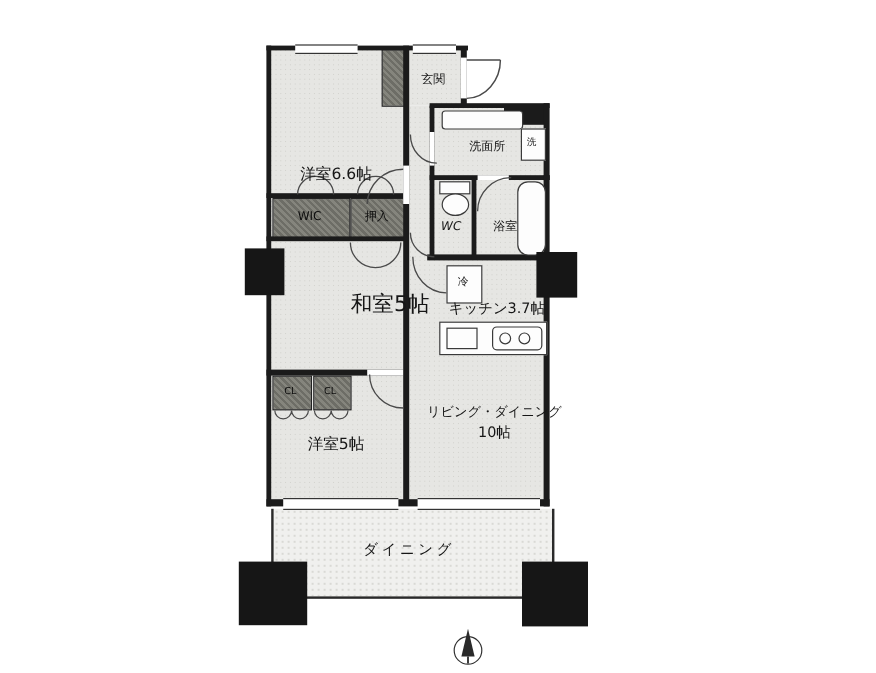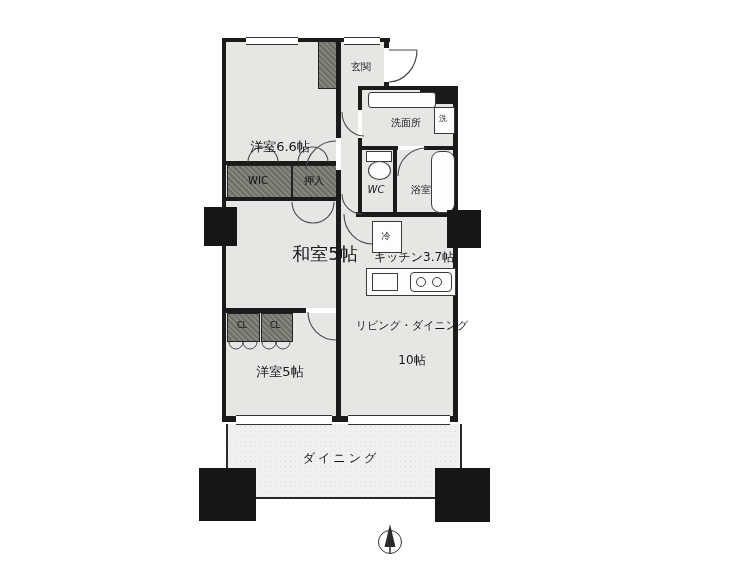--- a/index.html
+++ b/index.html
@@ -112,21 +112,21 @@
   <div class="lbl" style="left:361px;top:67px;font-size:10px;">玄関</div>
   <div class="lbl" style="left:406px;top:123px;font-size:10px;">洗面所</div>
   <div class="lbl" style="left:443px;top:119px;font-size:8px;">洗</div>
   <div class="lbl lbl-dark" style="left:258px;top:181px;font-size:10px;">WIC</div>
   <div class="lbl lbl-dark" style="left:314px;top:181px;font-size:10px;">押入</div>
   <div class="lbl" style="left:376px;top:190px;font-size:10px;font-style:italic;text-align:right;">WC</div>
   <div class="lbl" style="left:421px;top:190px;font-size:10px;">浴室</div>
   <div class="lbl" style="left:386px;top:236px;font-size:9px;">冷</div>
   <div class="lbl" style="left:280px;top:254px;font-size:18px;margin-left:45px;">和室5帖</div>
   <div class="lbl" style="left:414px;top:257px;font-size:12px;">キッチン3.7帖</div>
-  <div class="lbl" style="left:412px;top:325px;font-size:11px;">リビング・ダイニング</div>
+  <div class="lbl" style="left:412px;top:343px;font-size:11px;">リビング・ダイニング</div>
   <div class="lbl" style="left:412px;top:360px;font-size:12px;text-align:center;">10帖</div>
   <div class="lbl lbl-dark" style="left:242px;top:326px;font-size:8px;">CL</div>
   <div class="lbl lbl-dark" style="left:275px;top:326px;font-size:8px;">CL</div>
   <div class="lbl" style="left:280px;top:371px;font-size:13px;">洋室5帖</div>
   <div class="lbl" style="left:341px;top:458px;font-size:12px;letter-spacing:3px;">ダイニング</div>
 
   <svg class="overlay" style="left:368px;top:516px;" width="44" height="44" viewBox="0 0 44 44">
     <circle cx="22" cy="26" r="11.5" fill="none" stroke="#333" stroke-width="1"></circle>
     <polygon points="22,8 16.5,31 27.5,31" fill="#2a2a2a"></polygon>
     <line x1="22" y1="31" x2="22" y2="37" stroke="#2a2a2a" stroke-width="1.5"></line>

